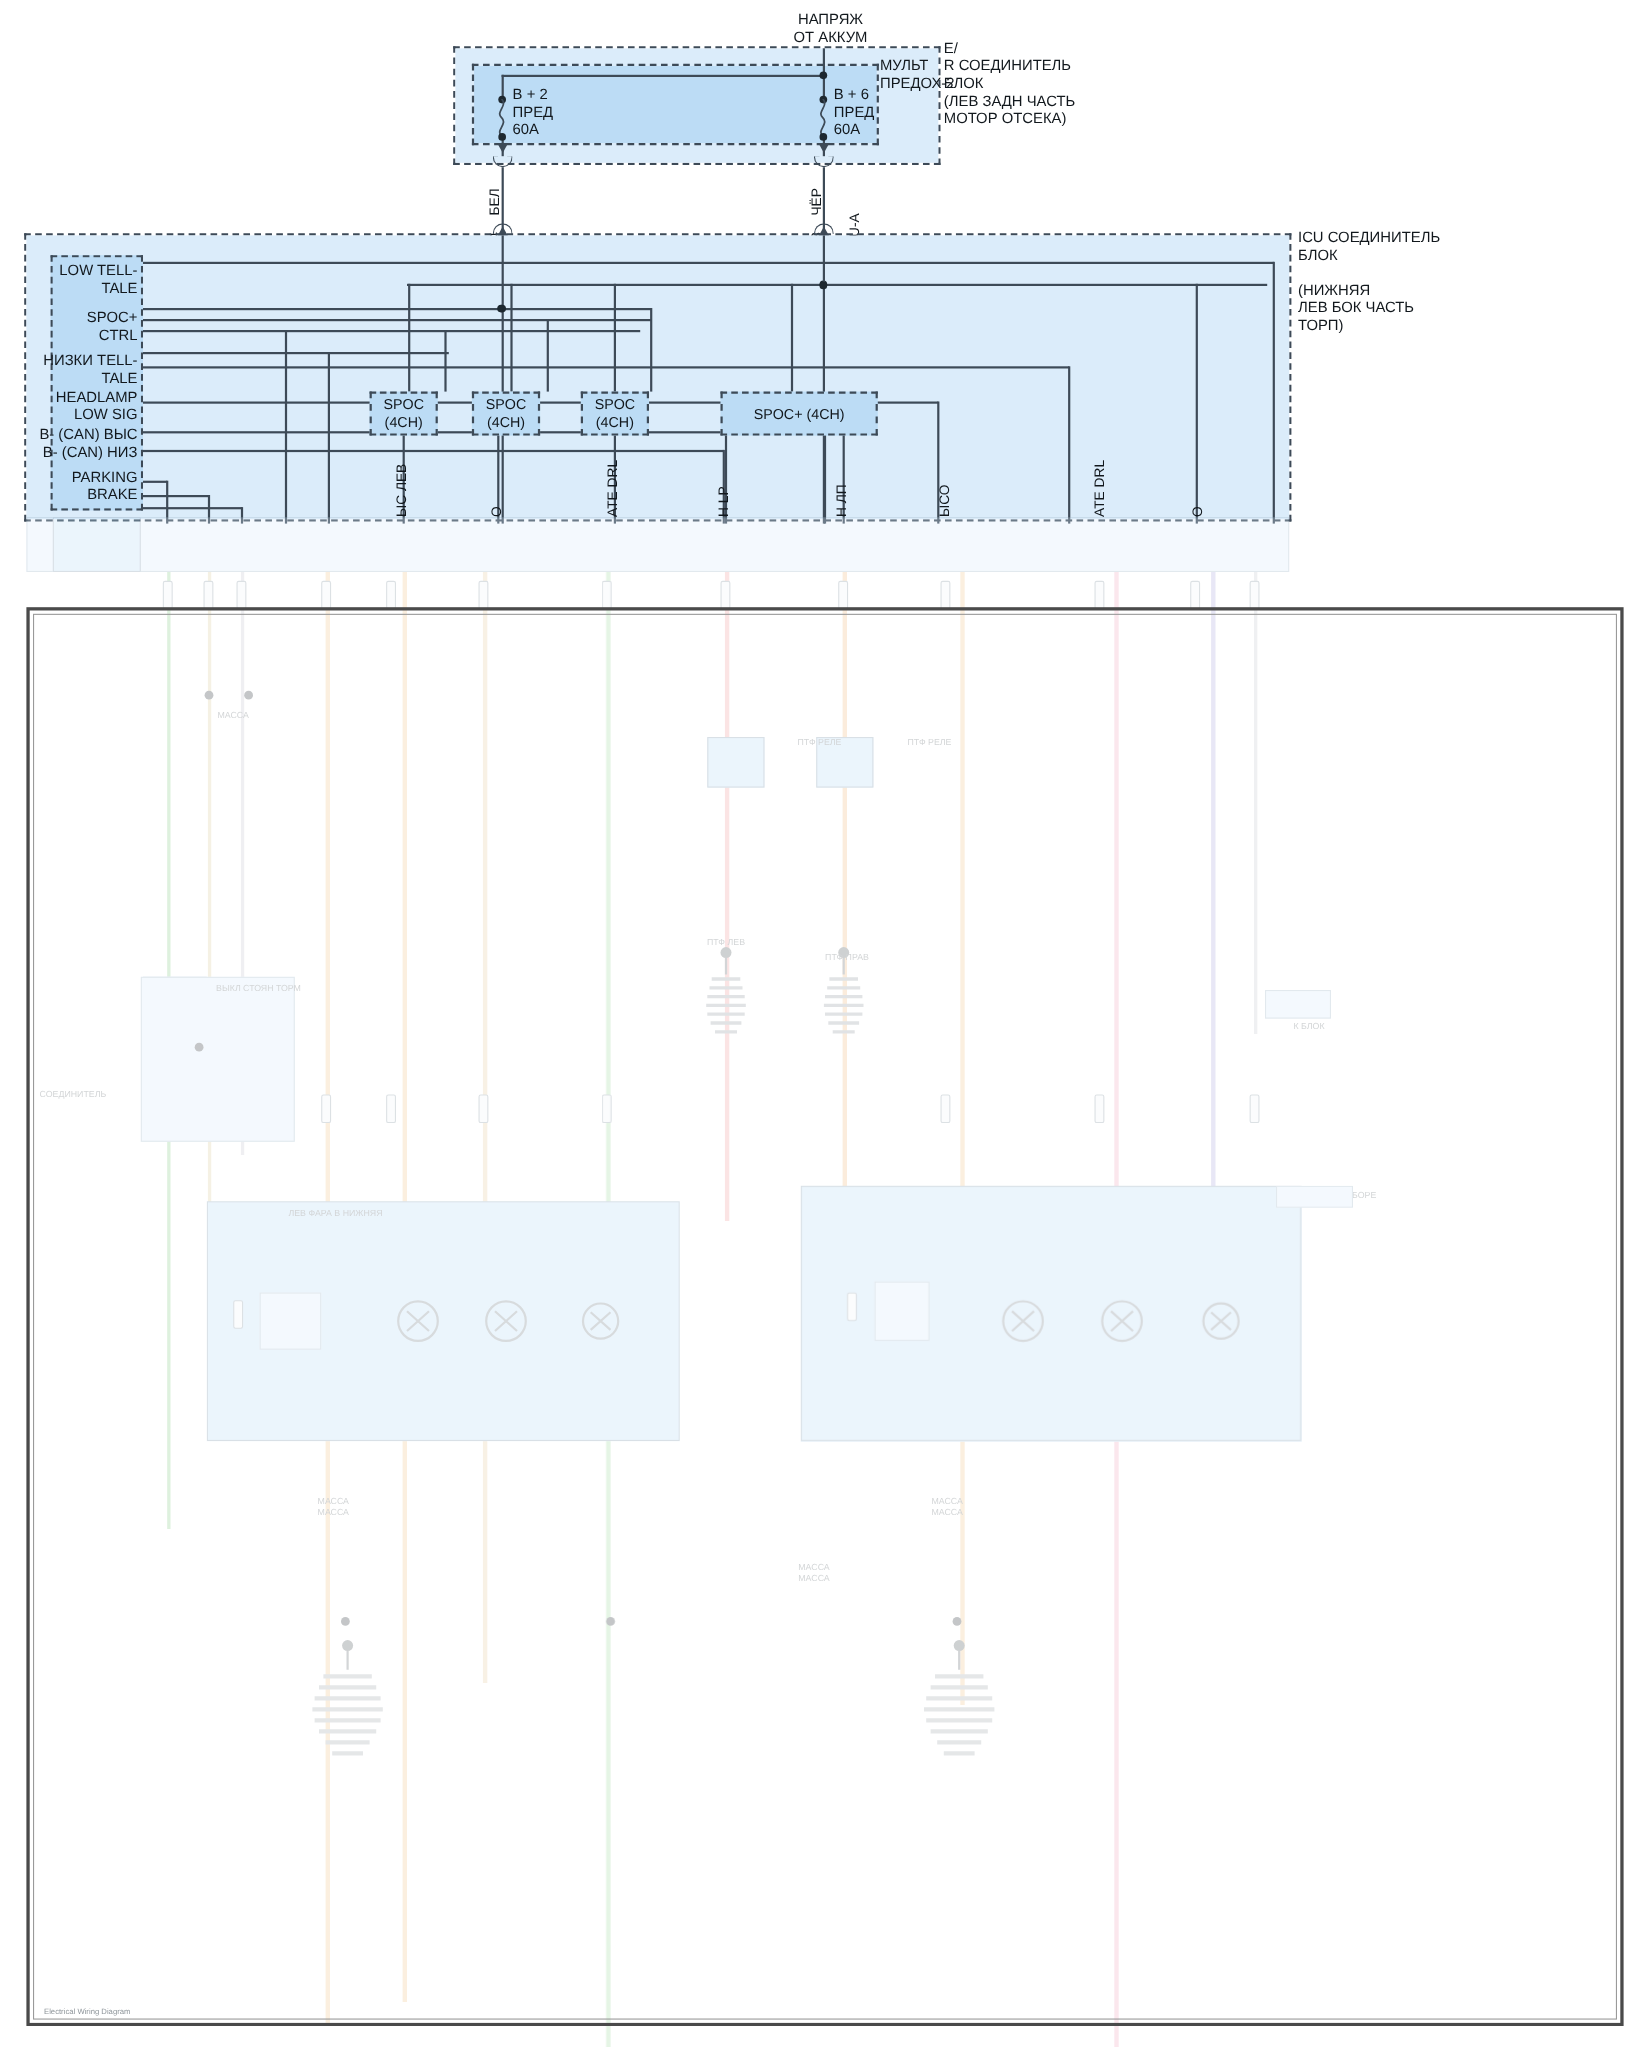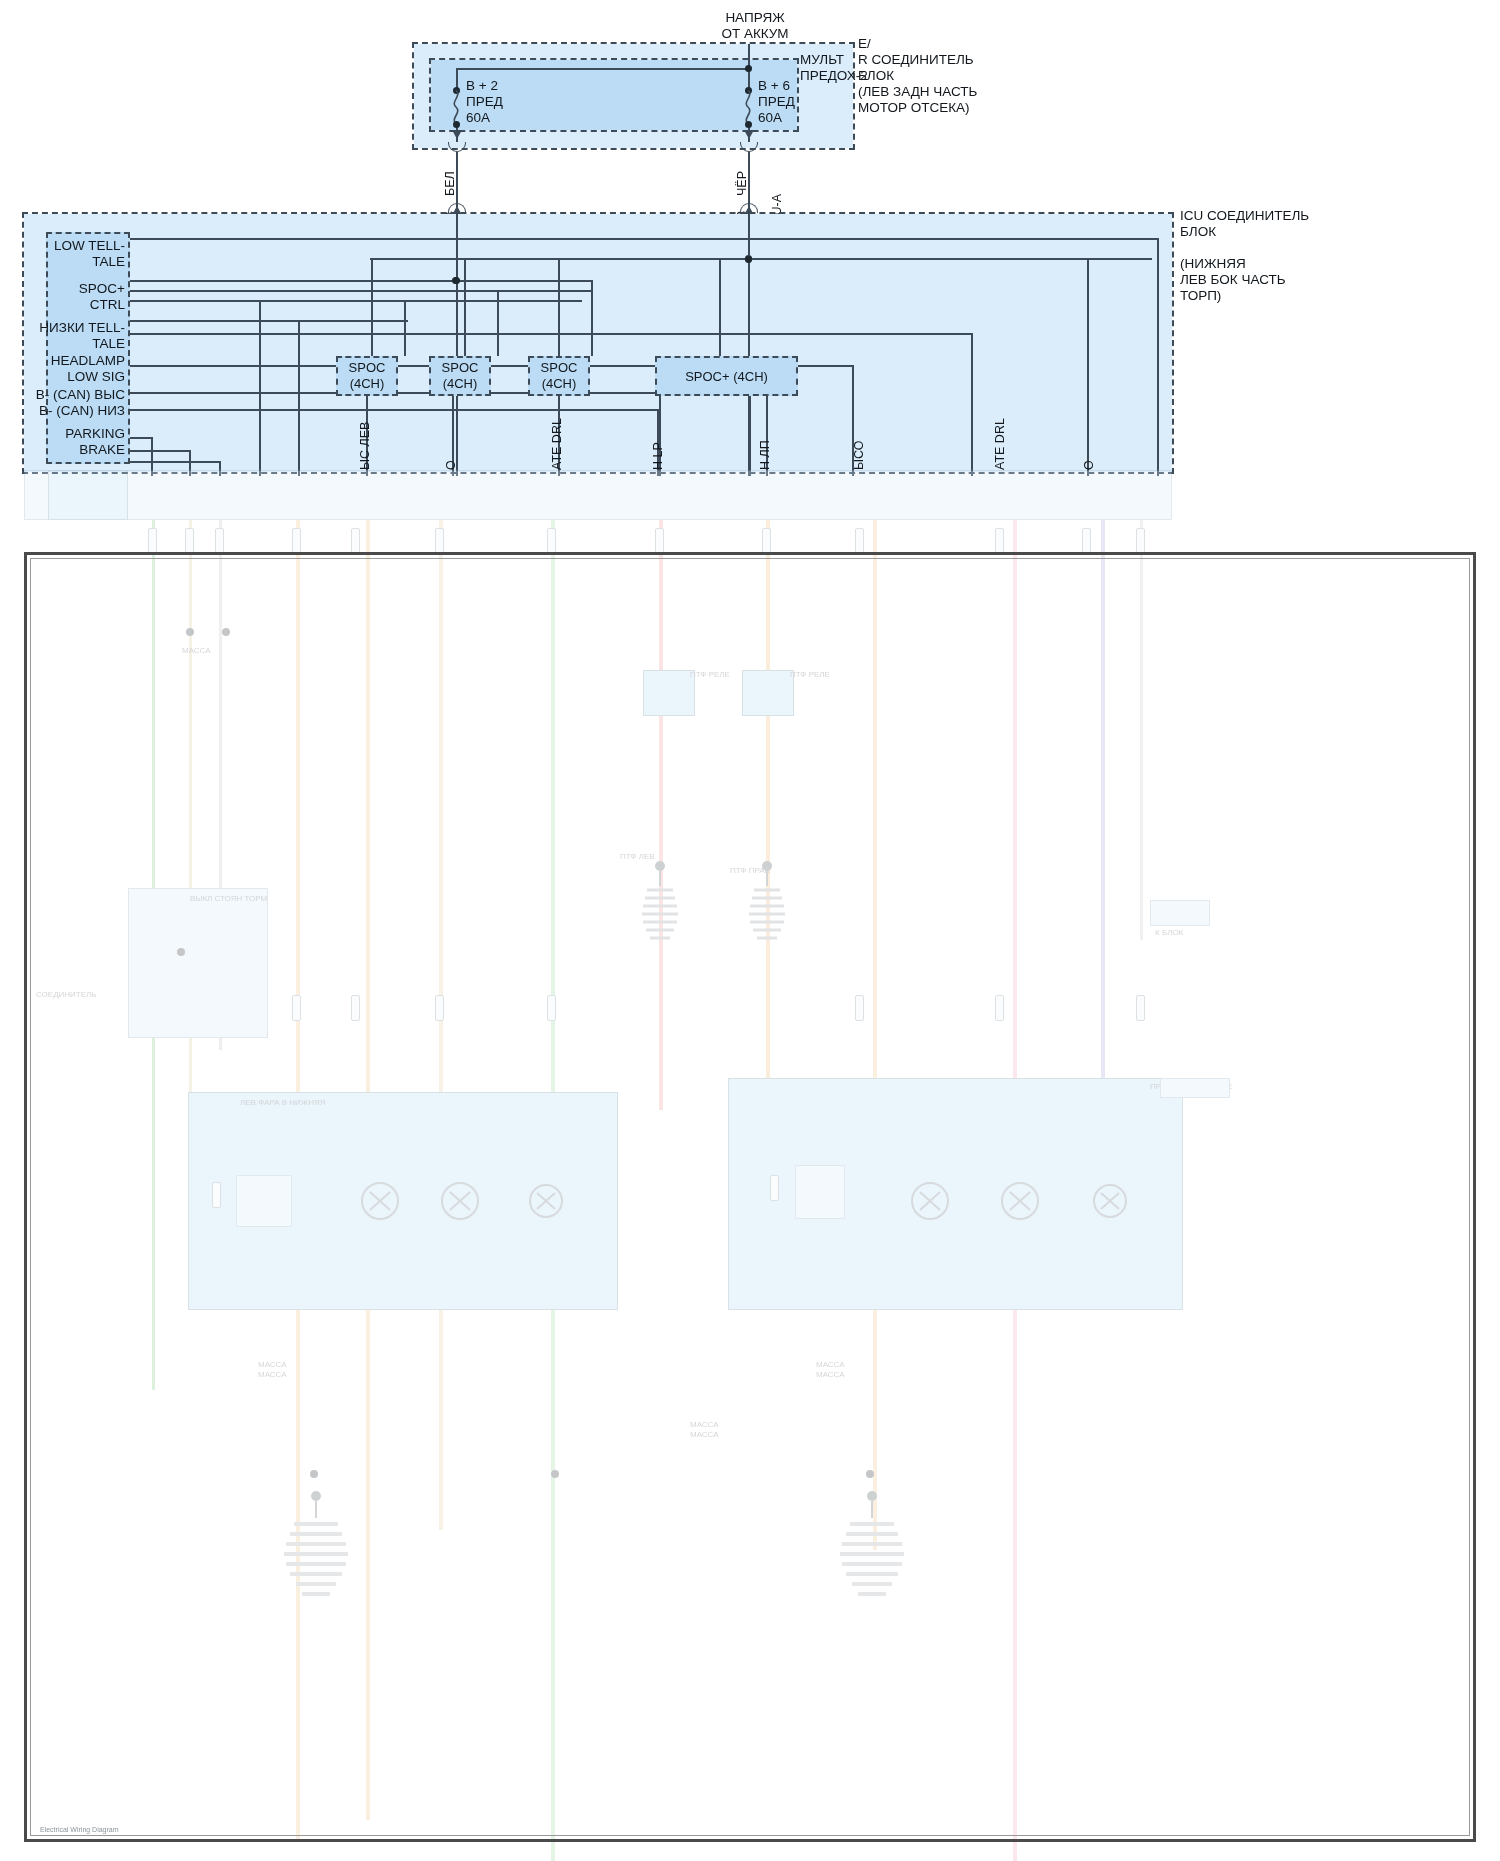--- a/index.html
+++ b/index.html
@@ -144,20 +144,21 @@
     filter: blur(0.4px);
     pointer-events: none;
   }
   #faded .fwire { position: absolute; }
   .ftext {
     position: absolute;
     font-size: 8px;
     color: #6b7378;
     line-height: 1.2;
     white-space: pre-line;
+    text-align: center;
   }
   .fbox {
     position: absolute;
     background: #bcdcf5;
     border: 1px solid #7f98ab;
   }
   .fbox-lite {
     position: absolute;
     background: #dbecfa;
     border: 1px solid #9fb6c7;

